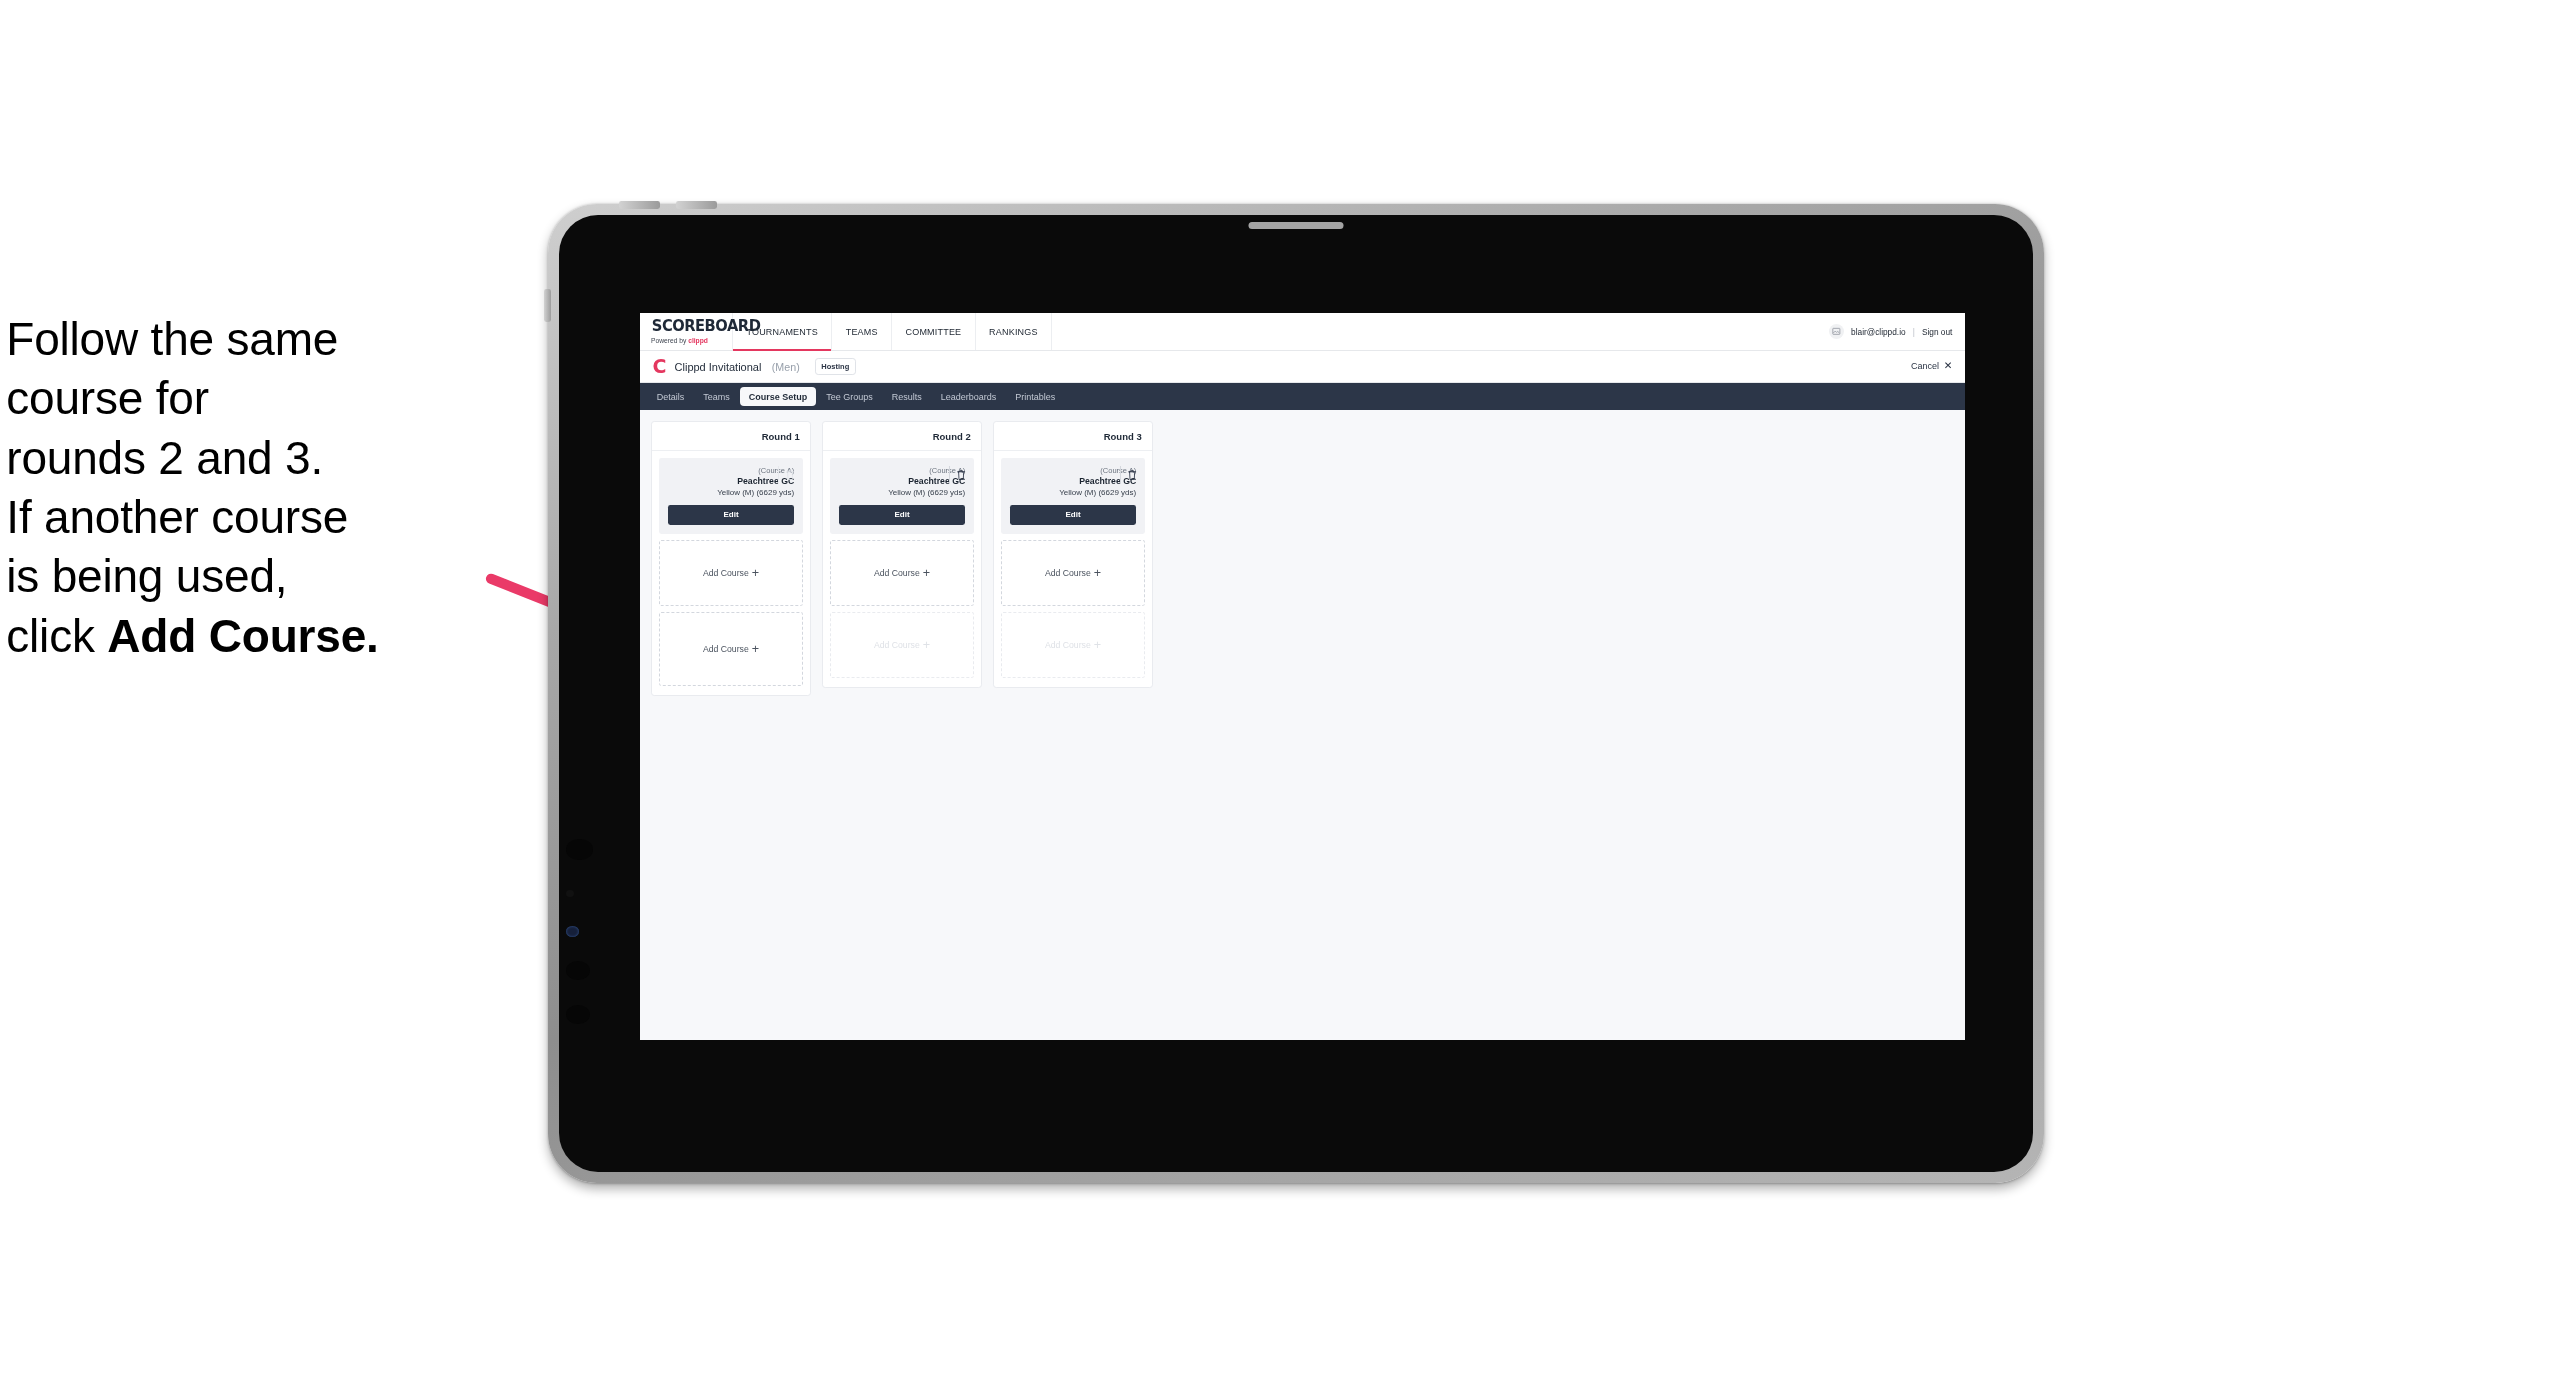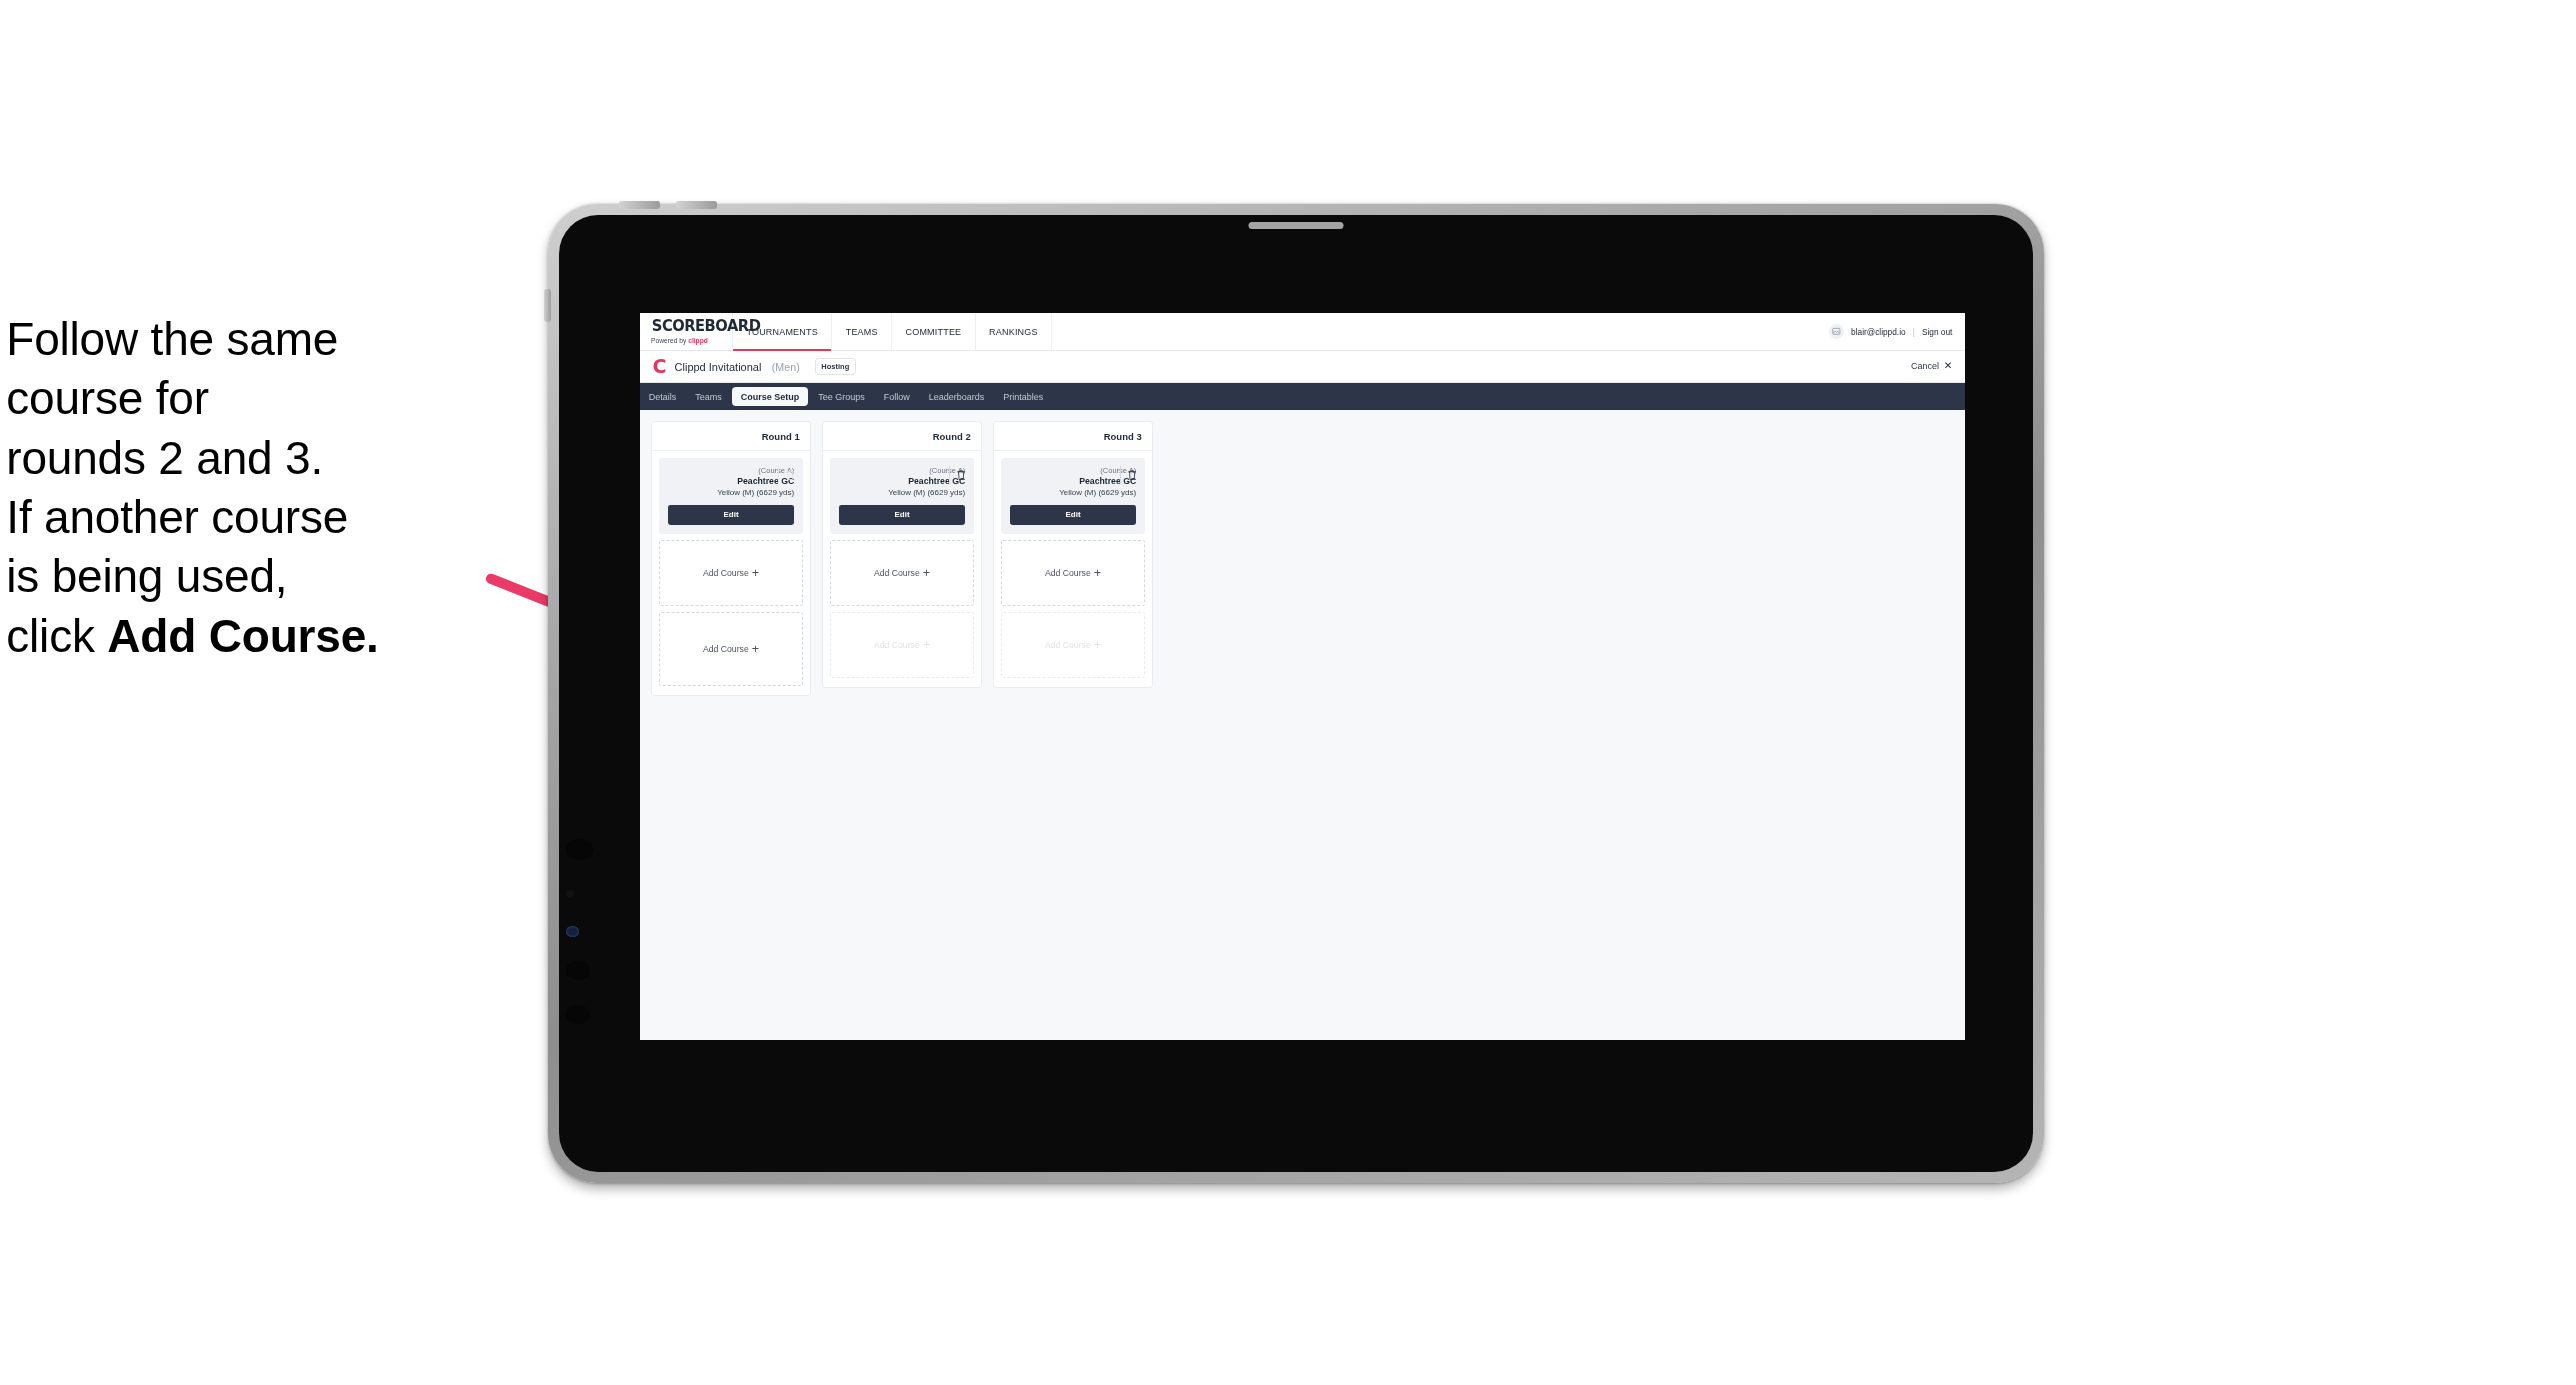--- a/index.html
+++ b/index.html
@@ -131,21 +131,21 @@
     border:0.8px solid #e0e3e8; border-radius:3.2px; padding: 3.2px 5.5px; background:#fff;
   }
   #t-cancel {
     margin-left:auto; display:flex; align-items:center; gap:4.7px;
     font-size: 9px; color:#2b3445; cursor:pointer;
   }
   #t-cancel .xg { font-size: 10.3px; line-height:1; }
 
   
   #tabs {
-    height: 27px; background:#2c3648; display:flex; align-items:center; padding-left: 0; gap: 1.6px;
+    height: 27px; background:#2c3648; display:flex; align-items:center; padding-left: 8px; gap: 1.6px;
   }
   .tab {
     font-size: 9px; color:#c3c9d4; padding: 4.7px 8.7px; border-radius: 4px; cursor:pointer;
   }
   .tab.active { background:#f7f8fa; color:#1f2937; font-weight:600; }
 
   
   #content {
     position:absolute; left:0; right:0; top: 97px; bottom:0;
     background:#f7f8fa;
@@ -265,21 +265,21 @@
             <span>Cancel</span>
             <span class="xg">✕</span>
           </div>
         </div>
 
         <div id="tabs">
           <div class="tab">Details</div>
           <div class="tab">Teams</div>
           <div class="tab active">Course Setup</div>
           <div class="tab">Tee Groups</div>
-          <div class="tab">Follow</div>
+          <div class="tab">Results</div>
           <div class="tab">Leaderboards</div>
           <div class="tab">Printables</div>
         </div>
 
         <div id="content">
 
           <div class="round-col">
             <div class="round-head">
               <div class="round-title">Round 1</div>
             </div>

